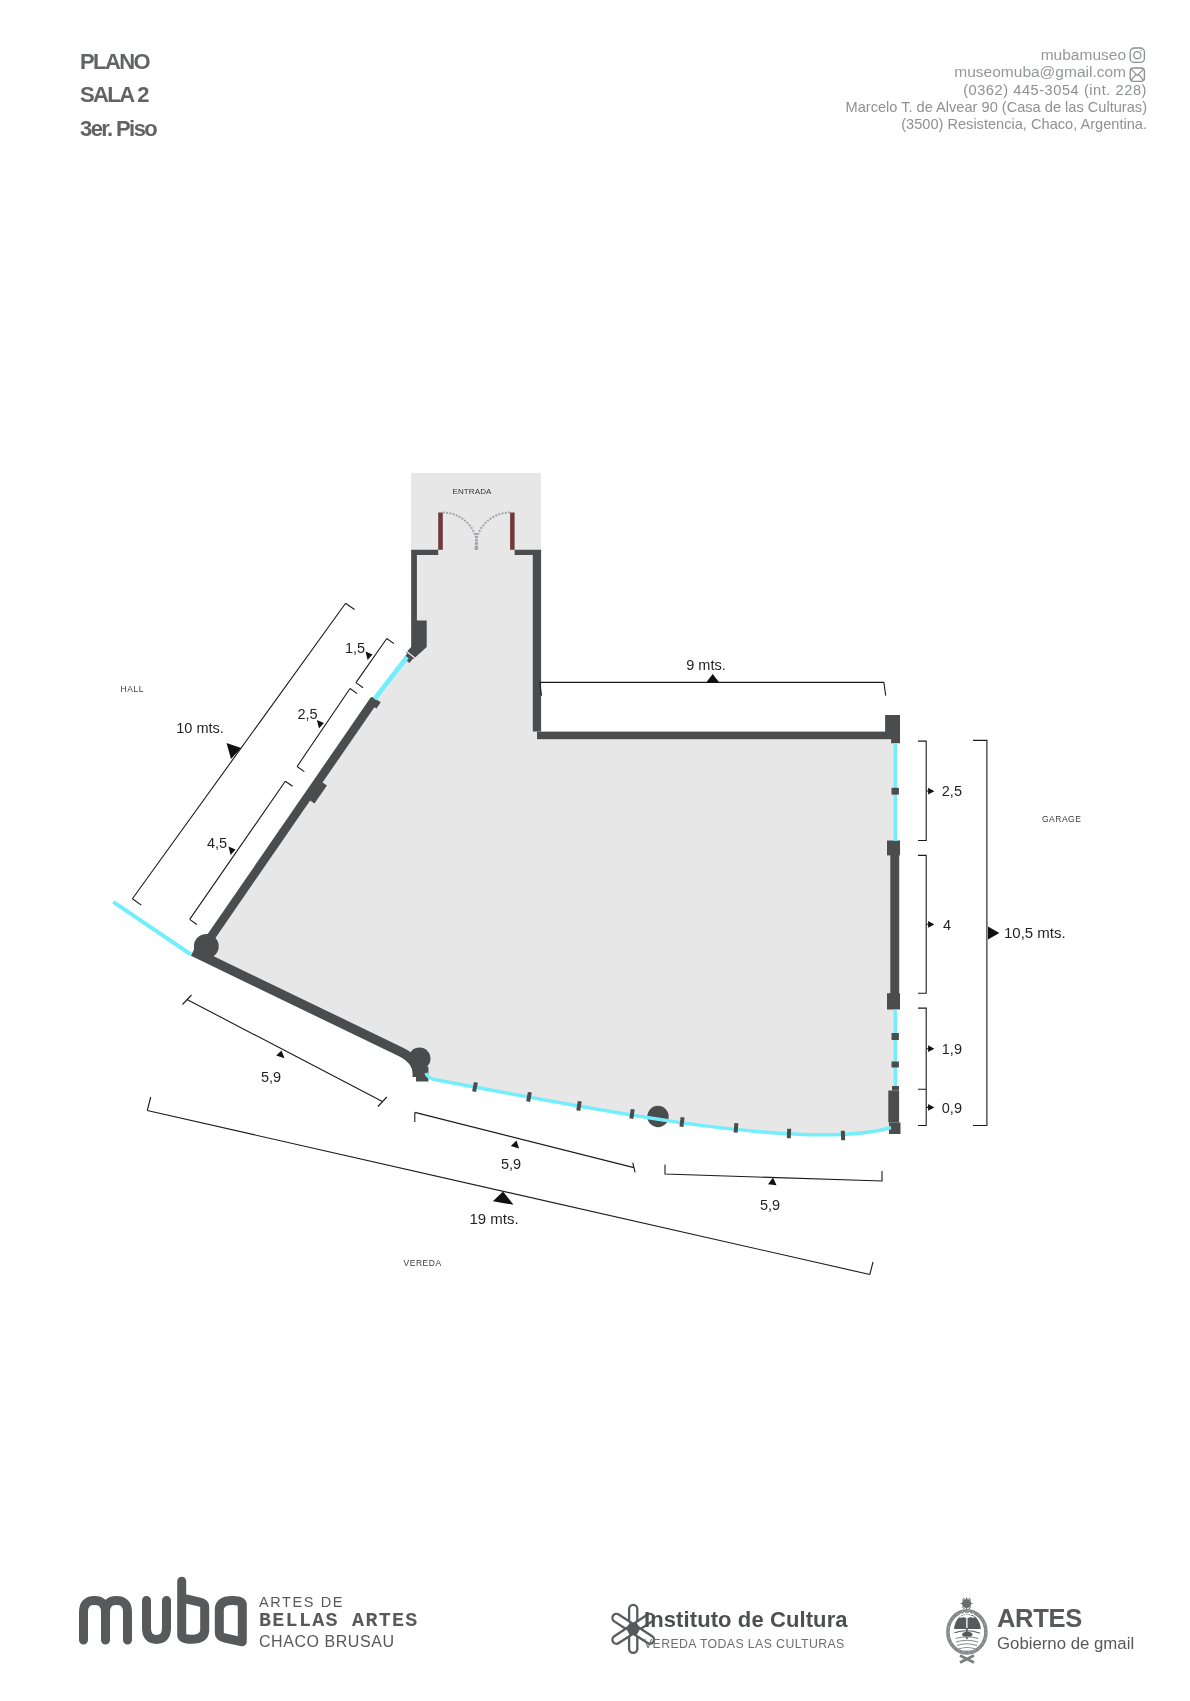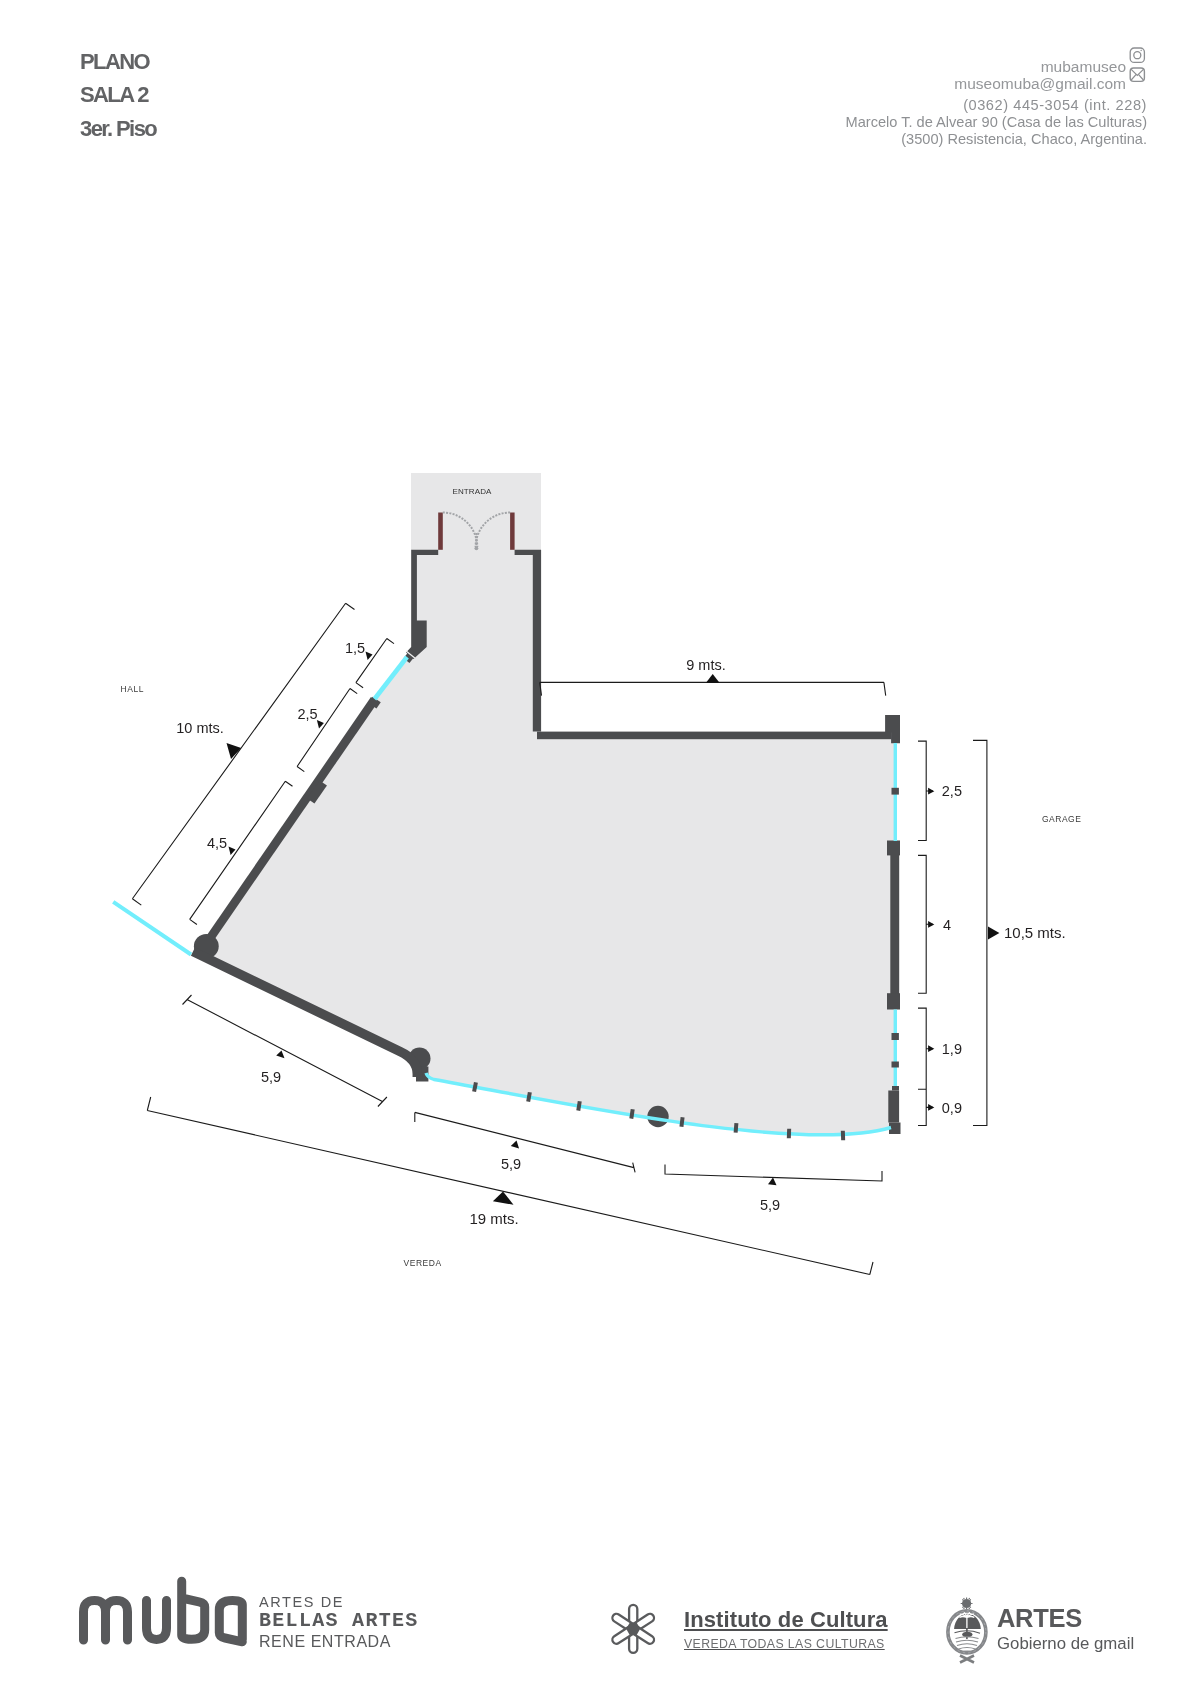--- a/index.html
+++ b/index.html
@@ -1,21 +1,21 @@
 <!DOCTYPE html>
 <html><head>
 <meta charset="utf-8">
 <style>
   html,body{margin:0;padding:0;}
   body{width:1190px;height:1701px;position:relative;background:#ffffff;overflow:hidden;transform:translateZ(0);
        font-family:"Liberation Sans",sans-serif;}
   .abs{position:absolute;}
   #title{left:80px;top:44.5px;font-size:22px;line-height:33.5px;font-weight:700;color:#626365;letter-spacing:-1.6px;}
-  #contact1{right:64px;top:45.5px;text-align:right;font-size:15.5px;line-height:17.7px;color:#95979a;margin-top:12px;}
-  #contact2{right:43px;top:97px;text-align:right;font-size:14.6px;line-height:17px;color:#8e9093;}
+  #contact1{right:64px;top:45.5px;text-align:right;font-size:15.5px;line-height:17.7px;color:#95979a;}
+  #contact2{right:43px;top:82px;text-align:right;font-size:14.6px;line-height:17px;color:#8e9093;}
   #icons{right:44px;top:47.3px;}
 </style>
 </head>
 <body>
   <div class="abs" id="title">PLANO<br>SALA 2<br>3er. Piso</div>
   <div class="abs" id="contact1">mubamuseo<br>museomuba@gmail.com</div>
   <div class="abs" id="icons">
     <svg width="17" height="36" viewBox="0 0 17 36" fill="none" stroke="#8d8f92">
       <rect x="1.2" y="1" width="14.2" height="14.4" rx="4" stroke-width="1.3"></rect>
       <circle cx="8.3" cy="8.2" r="3.5" stroke-width="1.3"></circle>
@@ -176,21 +176,21 @@
       <path d="M 76.5 40.4 L 76.5 68 Q 76.5 79.4 86.5 79.4 Q 96.5 79.4 96.5 68 L 96.5 40.4"></path>
 
       <path d="M 111.7 21.3 L 111.7 75 Q 111.7 79.3 121.5 79.3 Q 134.7 79.3 134.7 70 L 134.7 47 Q 134.7 43 129 41.8 L 111.7 38"></path>
 
       <path d="M 172.3 79.5 L 172.3 44.8 Q 172.3 40.5 162.5 40.5 Q 149.3 40.5 149.3 49.8 L 149.3 72.8 Q 149.3 76.8 155 78 L 172.3 81.8"></path>
     </g>
   </svg>
   <div class="abs" style="left:259px;top:1593.5px;color:#58595b;">
     <div style="font-size:14.5px;letter-spacing:1.6px;">ARTES DE</div>
     <div style="font-size:20px;font-weight:700;letter-spacing:1.3px;margin-top:-1px;font-family:Liberation Mono, monospace;">BELLAS ARTES</div>
-    <div style="font-size:16px;letter-spacing:0.55px;margin-top:1px;">RENE ENTRADA</div>
+    <div style="font-size:16px;letter-spacing:0.55px;margin-top:1px;">CHACO BRUSAU</div>
   </div>
 
   <svg class="abs" style="left:606px;top:1599px" width="56" height="62" viewBox="0 0 56 62">
     <g fill="#ffffff" stroke="#5a5b5d" stroke-width="2.3">
       <g transform="rotate(0 27.2 29.8)">
         <rect x="23.1" y="5.8" width="8.2" height="25" rx="4.1"></rect>
       </g>
       <g transform="rotate(180 27.2 29.8)">
         <rect x="23.1" y="5.8" width="8.2" height="25" rx="4.1"></rect>
       </g>
@@ -202,21 +202,21 @@
       </g>
       <g transform="rotate(123 27.2 29.8)">
         <rect x="23.1" y="5.8" width="8.2" height="25" rx="4.1"></rect>
       </g>
       <g transform="rotate(-123 27.2 29.8)">
         <rect x="23.1" y="5.8" width="8.2" height="25" rx="4.1"></rect>
       </g>
     </g>
     <polygon points="34.2,29.8 30.7,35.9 23.7,35.9 20.2,29.8 23.7,23.7 30.7,23.7" fill="#58595b"></polygon>
   </svg>
-  <div class="abs" style="left:684px;top:1606.5px;color:#4e4f51;text-decoration:underline;">
+  <div class="abs" style="left:644px;top:1606.5px;color:#4e4f51;">
     <div style="font-size:22px;font-weight:700;letter-spacing:0.1px;">Instituto de Cultura</div>
     <div style="font-size:12.3px;letter-spacing:0.4px;color:#6d6e70;margin-top:4px;">VEREDA TODAS LAS CULTURAS</div>
   </div>
 
   <svg class="abs" style="left:946px;top:1593px" width="44" height="72" viewBox="0 0 44 72">
     <g fill="none">
       <circle cx="20.6" cy="10.5" r="4.6" fill="#6a6c6e" stroke="none"></circle>
       <g stroke="#6a6c6e" stroke-width="1.1">
         <path d="M 20.6 4.6 V 6 M 20.6 15 V 16.4 M 14.7 10.5 H 16.1 M 25.1 10.5 H 26.5
                  M 16.4 6.3 L 17.4 7.3 M 24.8 6.3 L 23.8 7.3 M 16.4 14.7 L 17.4 13.7 M 24.8 14.7 L 23.8 13.7

